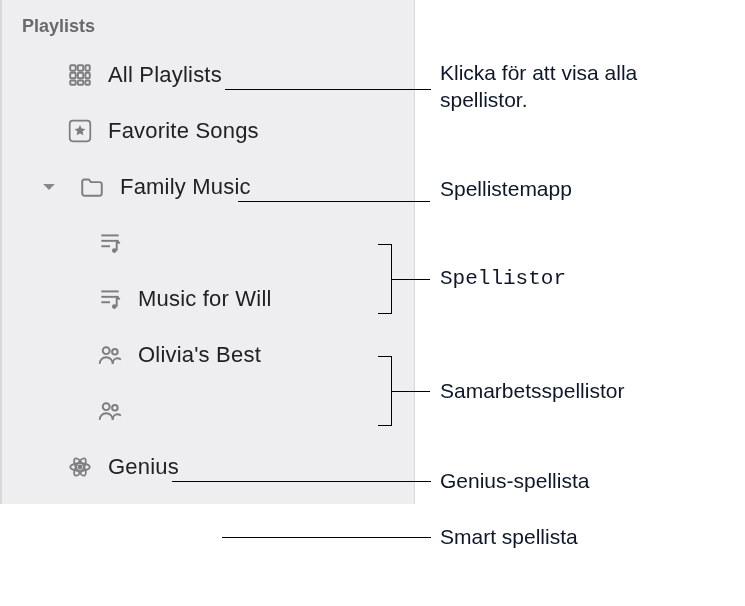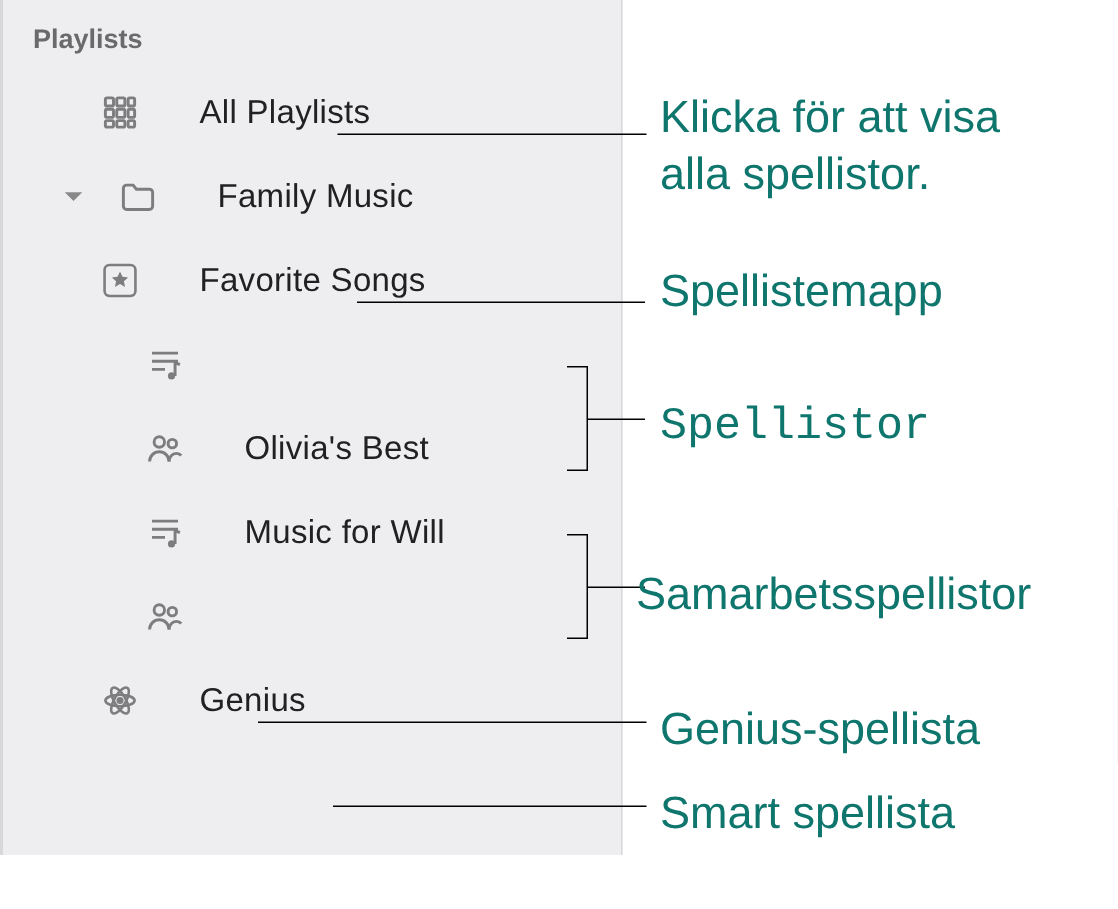--- a/index.html
+++ b/index.html
@@ -8,21 +8,21 @@
     width: 745px;
     height: 606px;
     background: #fff;
     position: relative;
   }
   .sidebar {
     position: absolute;
     left: 0;
     top: 0;
     width: 415px;
-    height: 570px;
+    height: 504px;
     background: #eeeef0;
     border-left: 2px solid #d8d8da;
     border-right: 1px solid #d8d8da;
     padding-top: 12px;
   }
   .section-header {
     color: #6a6a6d;
     font-size: 18px;
     font-weight: 600;
     padding: 4px 20px 10px 20px;
@@ -38,21 +38,20 @@
   .item.child {
     padding-left: 94px;
   }
   .item.folder {
     padding-left: 38px;
   }
   .item-label {
     color: #212123;
     font-size: 22px;
     letter-spacing: 0.2px;
-    margin-left: 25px;
   }
   .icon {
     width: 28px;
     height: 28px;
     display: flex;
     align-items: center;
     justify-content: center;
     color: #7d7d80;
     flex-shrink: 0;
   }
@@ -69,22 +68,22 @@
   }
   .chevron svg { width: 14px; height: 14px; }
   .annotations {
     position: absolute;
     left: 420px;
     top: 0;
     width: 320px;
   }
   .ann {
     position: absolute;
-    font-size: 30px;
-    color: #0f766e;
+    font-size: 21px;
+    color: #0f172a;
     line-height: 1.28;
   }
   .callout-line {
     position: absolute;
     background: #000;
     height: 1.2px;
   }
   .bracket {
     position: absolute;
     border-right: 1.2px solid #000;
@@ -108,90 +107,90 @@
           <rect x="10" y="10" width="5" height="5" rx="1"></rect>
           <rect x="17" y="10" width="4" height="5" rx="1"></rect>
         <rect x="3" y="17" width="5" height="4" rx="1"></rect>
           <rect x="10" y="17" width="5" height="4" rx="1"></rect>
           <rect x="17" y="17" width="4" height="4" rx="1"></rect>
       </svg>
     </span>
     <span class="item-label">All Playlists</span>
   </div>
 
+  <div class="item">
+    <span class="icon">
+      <svg viewBox="0 0 24 24" fill="none" stroke="currentColor" stroke-width="1.6">
+        <rect x="2.5" y="2.5" width="19" height="19" rx="3"></rect>
+        <path d="M12 6.5l1.5 3.2 3.5.4-2.6 2.4.7 3.5L12 14.2 8.9 16l.7-3.5L7 10.1l3.5-.4L12 6.5z" fill="currentColor" stroke="none"></path>
+      </svg>
+    </span>
+    <span class="item-label">Favorite Songs</span>
+  </div>
+
   <div class="item folder">
     <span class="chevron">
       <svg viewBox="0 0 12 12" fill="currentColor">
           <path d="M1 3.5l5 5 5-5H1z"></path>
         </svg>
     </span>
     <span class="icon">
       <svg viewBox="0 0 24 24" fill="none" stroke="currentColor" stroke-width="1.8">
         <path d="M3 7a2 2 0 012-2h4l2 2.5h8a2 2 0 012 2V18a2 2 0 01-2 2H5a2 2 0 01-2-2V7z"></path>
       </svg>
     </span>
     <span class="item-label">Family Music</span>
   </div>
 
-  <div class="item">
-    <span class="icon">
-      <svg viewBox="0 0 24 24" fill="none" stroke="currentColor" stroke-width="1.6">
-        <rect x="2.5" y="2.5" width="19" height="19" rx="3"></rect>
-        <path d="M12 6.5l1.5 3.2 3.5.4-2.6 2.4.7 3.5L12 14.2 8.9 16l.7-3.5L7 10.1l3.5-.4L12 6.5z" fill="currentColor" stroke="none"></path>
-      </svg>
-    </span>
-    <span class="item-label">Favorite Songs</span>
-  </div>
-
   <div class="item child">
     <span class="icon">
       <svg viewBox="0 0 24 24" fill="none" stroke="currentColor" stroke-width="1.8">
         <line x1="4" y1="5" x2="20" y2="5"></line>
           <line x1="4" y1="10" x2="20" y2="10"></line>
           <line x1="4" y1="15" x2="12" y2="15"></line>
         <circle cx="16" cy="19" r="2.2" fill="currentColor" stroke="none"></circle>
           <path d="M18.2 19V11l3 1" stroke-width="1.8"></path>
       </svg>
     </span>
   </div>
 
   <div class="item child">
     <span class="icon">
       <svg viewBox="0 0 24 24" fill="none" stroke="currentColor" stroke-width="1.8">
-        <circle cx="8.5" cy="8" r="3.2"></circle>
-          <path d="M2.5 20c0-3.3 2.7-6 6-6s6 2.7 6 6"></path>
-        <circle cx="16.5" cy="9" r="2.6"></circle>
-          <path d="M14.5 20c0-2.8 2-5 4.5-5 1.2 0 2.3.5 3 1.3"></path>
-      </svg>
-    </span>
-    <span class="item-label">Olivia's Best</span>
-  </div>
-
-  <div class="item child">
-    <span class="icon">
-      <svg viewBox="0 0 24 24" fill="none" stroke="currentColor" stroke-width="1.8">
         <line x1="4" y1="5" x2="20" y2="5"></line>
           <line x1="4" y1="10" x2="20" y2="10"></line>
           <line x1="4" y1="15" x2="12" y2="15"></line>
         <circle cx="16" cy="19" r="2.2" fill="currentColor" stroke="none"></circle>
           <path d="M18.2 19V11l3 1" stroke-width="1.8"></path>
       </svg>
     </span>
     <span class="item-label">Music for Will</span>
   </div>
 
   <div class="item child">
     <span class="icon">
       <svg viewBox="0 0 24 24" fill="none" stroke="currentColor" stroke-width="1.8">
         <circle cx="8.5" cy="8" r="3.2"></circle>
           <path d="M2.5 20c0-3.3 2.7-6 6-6s6 2.7 6 6"></path>
         <circle cx="16.5" cy="9" r="2.6"></circle>
           <path d="M14.5 20c0-2.8 2-5 4.5-5 1.2 0 2.3.5 3 1.3"></path>
       </svg>
     </span>
+    <span class="item-label">Olivia's Best</span>
+  </div>
+
+  <div class="item child">
+    <span class="icon">
+      <svg viewBox="0 0 24 24" fill="none" stroke="currentColor" stroke-width="1.8">
+        <circle cx="8.5" cy="8" r="3.2"></circle>
+          <path d="M2.5 20c0-3.3 2.7-6 6-6s6 2.7 6 6"></path>
+        <circle cx="16.5" cy="9" r="2.6"></circle>
+          <path d="M14.5 20c0-2.8 2-5 4.5-5 1.2 0 2.3.5 3 1.3"></path>
+      </svg>
+    </span>
   </div>
 
   <div class="item">
     <span class="icon">
       <svg viewBox="0 0 24 24" fill="none" stroke="currentColor" stroke-width="1.6">
         <circle cx="12" cy="12" r="2.2" fill="currentColor" stroke="none"></circle>
         <ellipse cx="12" cy="12" rx="9" ry="3.5"></ellipse>
         <ellipse cx="12" cy="12" rx="9" ry="3.5" transform="rotate(60 12 12)"></ellipse>
         <ellipse cx="12" cy="12" rx="9" ry="3.5" transform="rotate(-60 12 12)"></ellipse>
       </svg>
@@ -210,16 +209,16 @@
 <div class="bracket" style="left:378px; top:356px; width:14px; height:70px;"></div>
 <div class="callout-line" style="left:392px; top:391px; width:38px;"></div>
 
 <div class="callout-line" style="left:172px; top:481px; width:259px;"></div>
 <div class="callout-line" style="left:222px; top:537px; width:209px;"></div>
 
 <div class="annotations">
   <div class="ann" style="left:20px; top:60px; width:240px;">Klicka för att visa alla spellistor.</div>
   <div class="ann" style="left:20px; top:176px;">Spellistemapp</div>
   <div class="ann" style="left:20px; top:266px;font-family:Liberation Mono, monospace;">Spellistor</div>
-  <div class="ann" style="left:4px; top:378px;">Samarbetsspellistor</div>
+  <div class="ann" style="left:20px; top:378px;">Samarbetsspellistor</div>
   <div class="ann" style="left:20px; top:468px;text-align:center;">Genius-spellista</div>
   <div class="ann" style="left:20px; top:524px;">Smart spellista</div>
 </div>
 
 </body></html>

